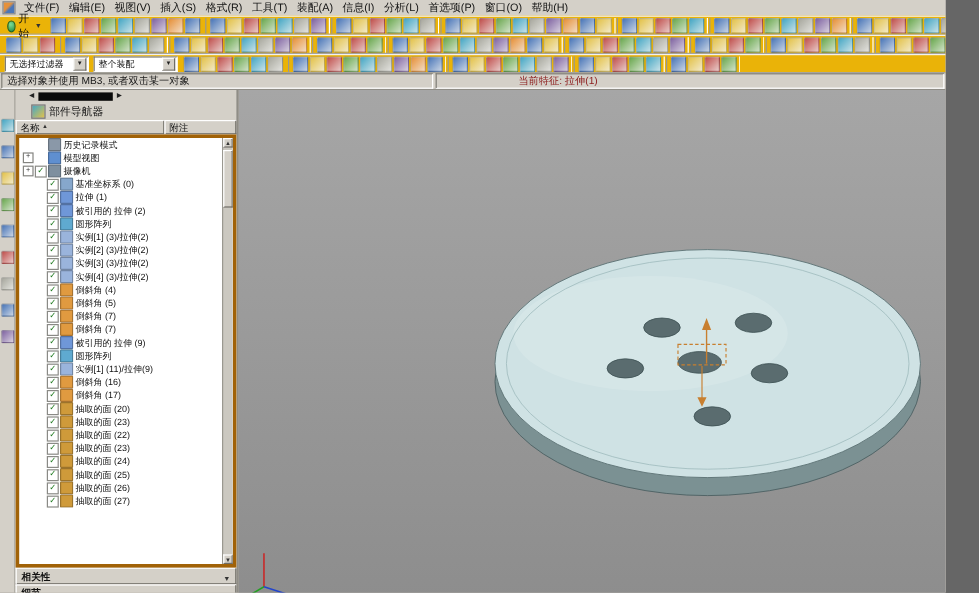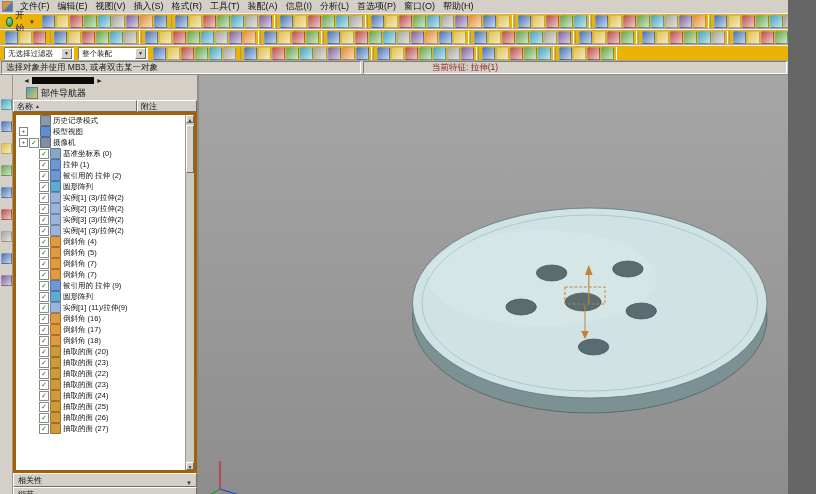--- a/index.html
+++ b/index.html
@@ -61,21 +61,21 @@
   .ic-clock{background:#8a98a8}.ic-views{background:#5f8fd0}.ic-camera{background:#7e8f9f}
   .ic-folder{background:#e7c566}.ic-csys{background:#86a7cc}.ic-extrude{background:#6f97d8}
   .ic-pattern{background:#5faad0}.ic-instance{background:#9ab4dc}.ic-chamfer{background:#e09a40}.ic-face{background:#cf9a3a}
   .tlabel{font-size:7.5px;color:#111;padding-left:1px;}
   .vscroll{position:absolute;top:0;right:0;bottom:0;width:8px;background:#cbc8c0;border-left:1px solid #9a9890;
            display:flex;flex-direction:column;align-items:center;}
   .sarr{font-size:5px;line-height:8px;color:#333;width:8px;text-align:center;background:#d4d0c8;border:1px solid;border-color:#fff #6f6d66 #6f6d66 #fff;box-sizing:border-box;height:8px;}
   .sarr.bottom{margin-top:auto;}
   .sthumb{width:6px;height:46px;background:#d4d0c8;border:1px solid;border-color:#fff #6f6d66 #6f6d66 #fff;margin-top:2px;}
   .nav-sec{height:12px;background:#d4d0c8;border:1px solid;border-color:#fff #6f6d66 #6f6d66 #fff;
-           display:flex;align-items:flex-end;justify-content:space-between;padding:0 4px;font-size:8px;flex:0 0 auto;}
+           display:flex;align-items:flex-end;justify-content:space-between;padding:0 4px;font-size:8px;flex:0 0 auto;font-weight:bold;}
   .sec-arrow{font-size:6px;color:#333;}
   
   .viewport{flex:1;position:relative;background:linear-gradient(#a6a6a6,#8d8d8d);overflow:hidden;}
   .viewport svg{display:block;width:100%;height:100%;}
 </style>
 </head>
 <body>
 
 <div class="app">
 
@@ -547,29 +547,20 @@
             <div class="trow">
               <span class="tind i1"></span>
               <span class="texp" style="visibility: hidden;">
                 <i></i>
               </span>
               <span class="tchk">✓</span>
               <span class="tic ic-chamfer"></span>
               <span class="tlabel">倒斜角 (17)</span>
             </div>
 
-            <div class="trow">
-              <span class="tind i1"></span>
-              <span class="texp" style="visibility: hidden;">
-                <i></i>
-              </span>
-              <span class="tchk">✓</span>
-              <span class="tic ic-chamfer"></span>
-              <span class="tlabel">倒斜角 (18)</span>
-            </div>
 
 
             <div class="trow">
               <span class="tind i1"></span>
               <span class="texp" style="visibility: hidden;">
                 <i></i>
               </span>
               <span class="tchk">✓</span>
               <span class="tic ic-face"></span>
               <span class="tlabel">抽取的面 (20)</span>

